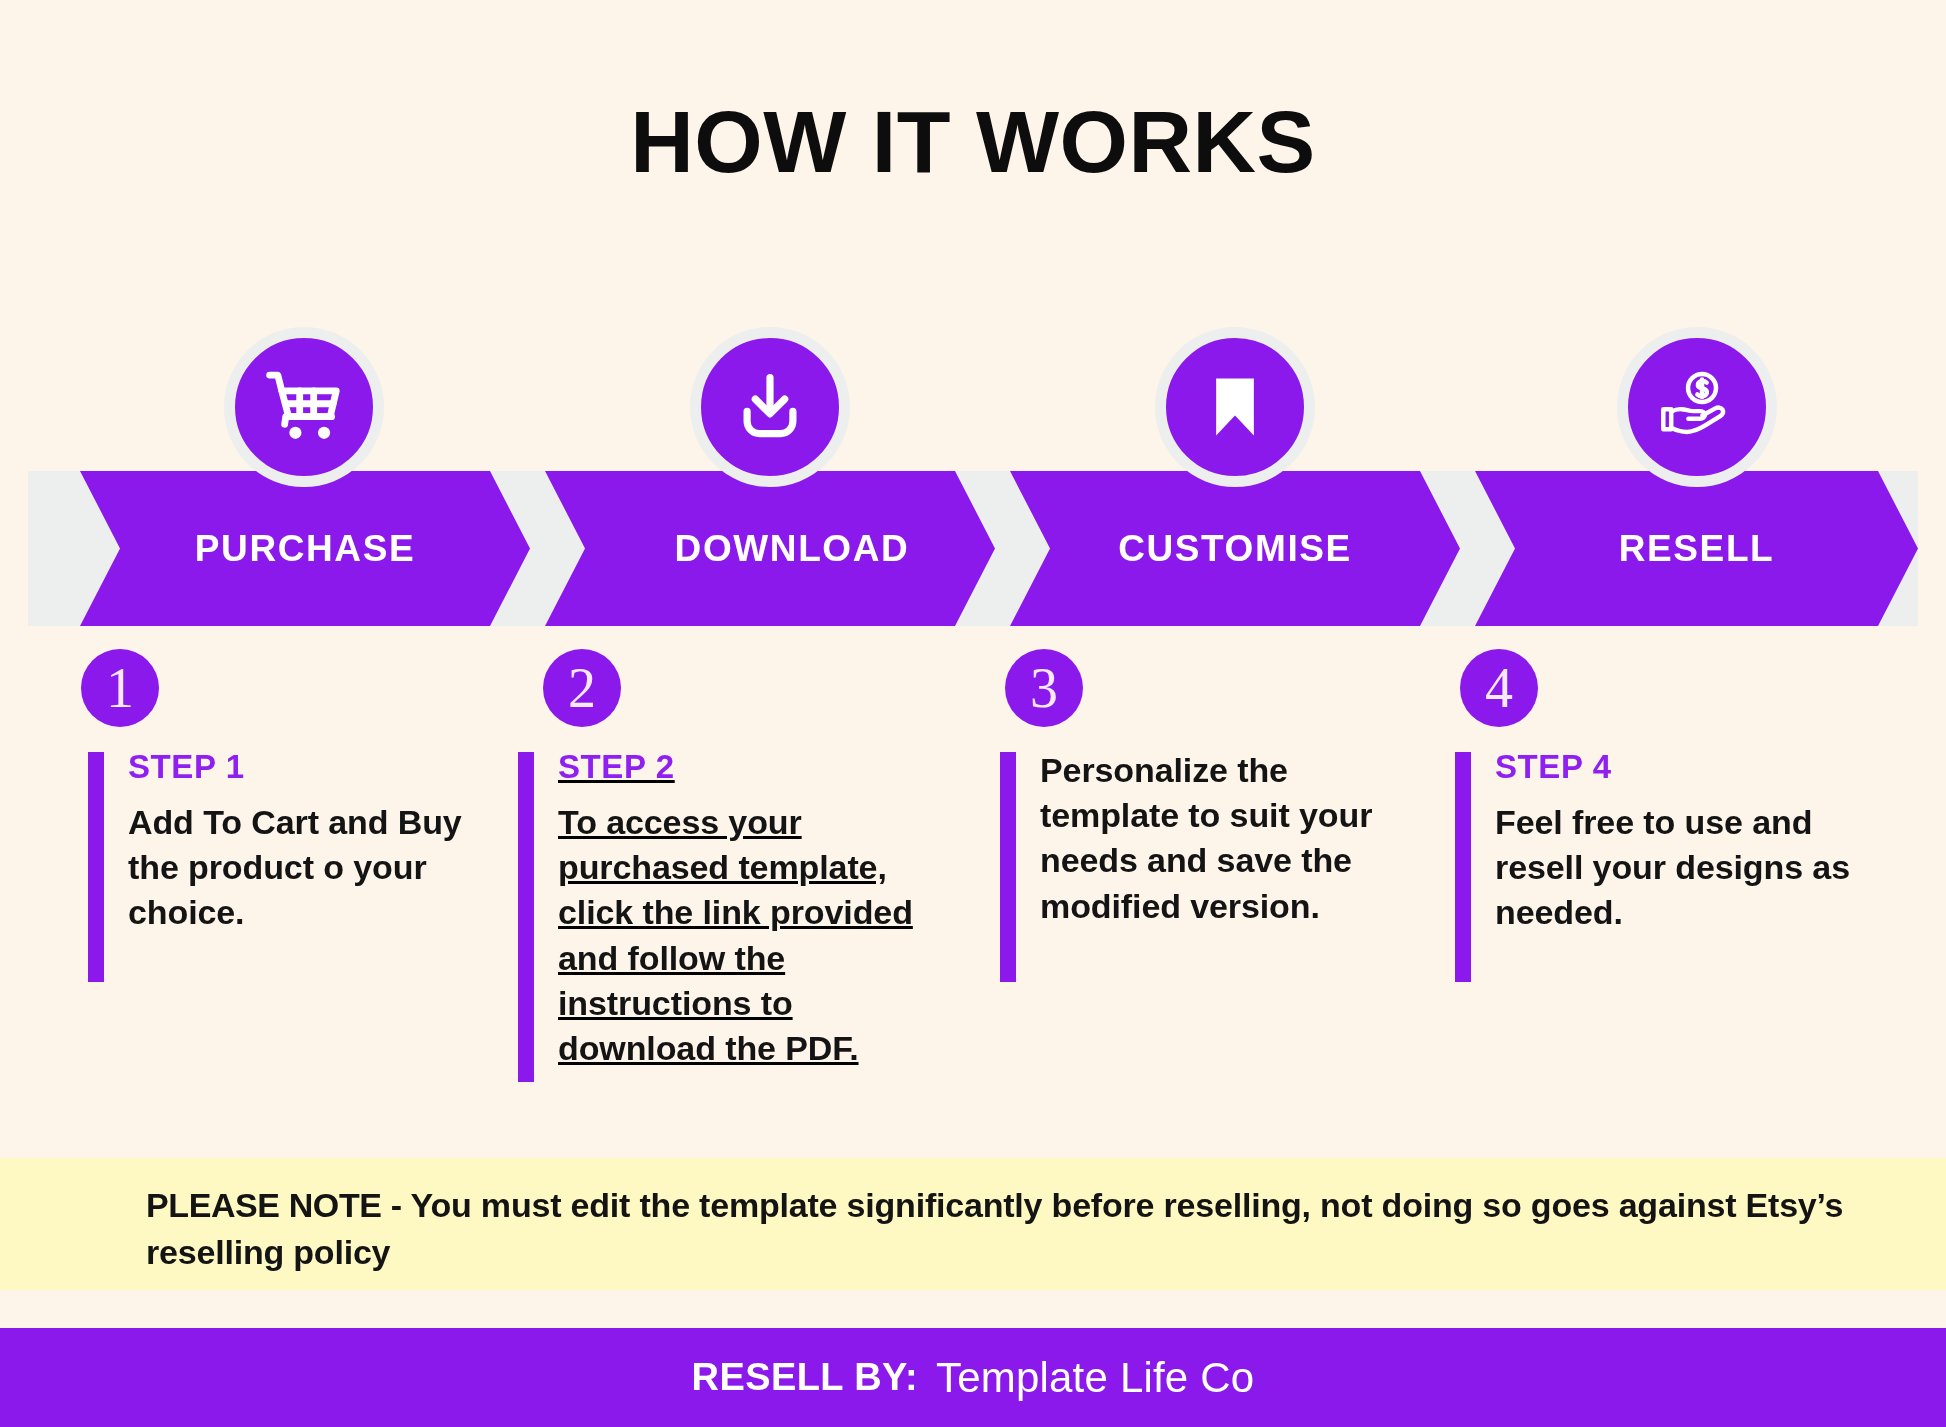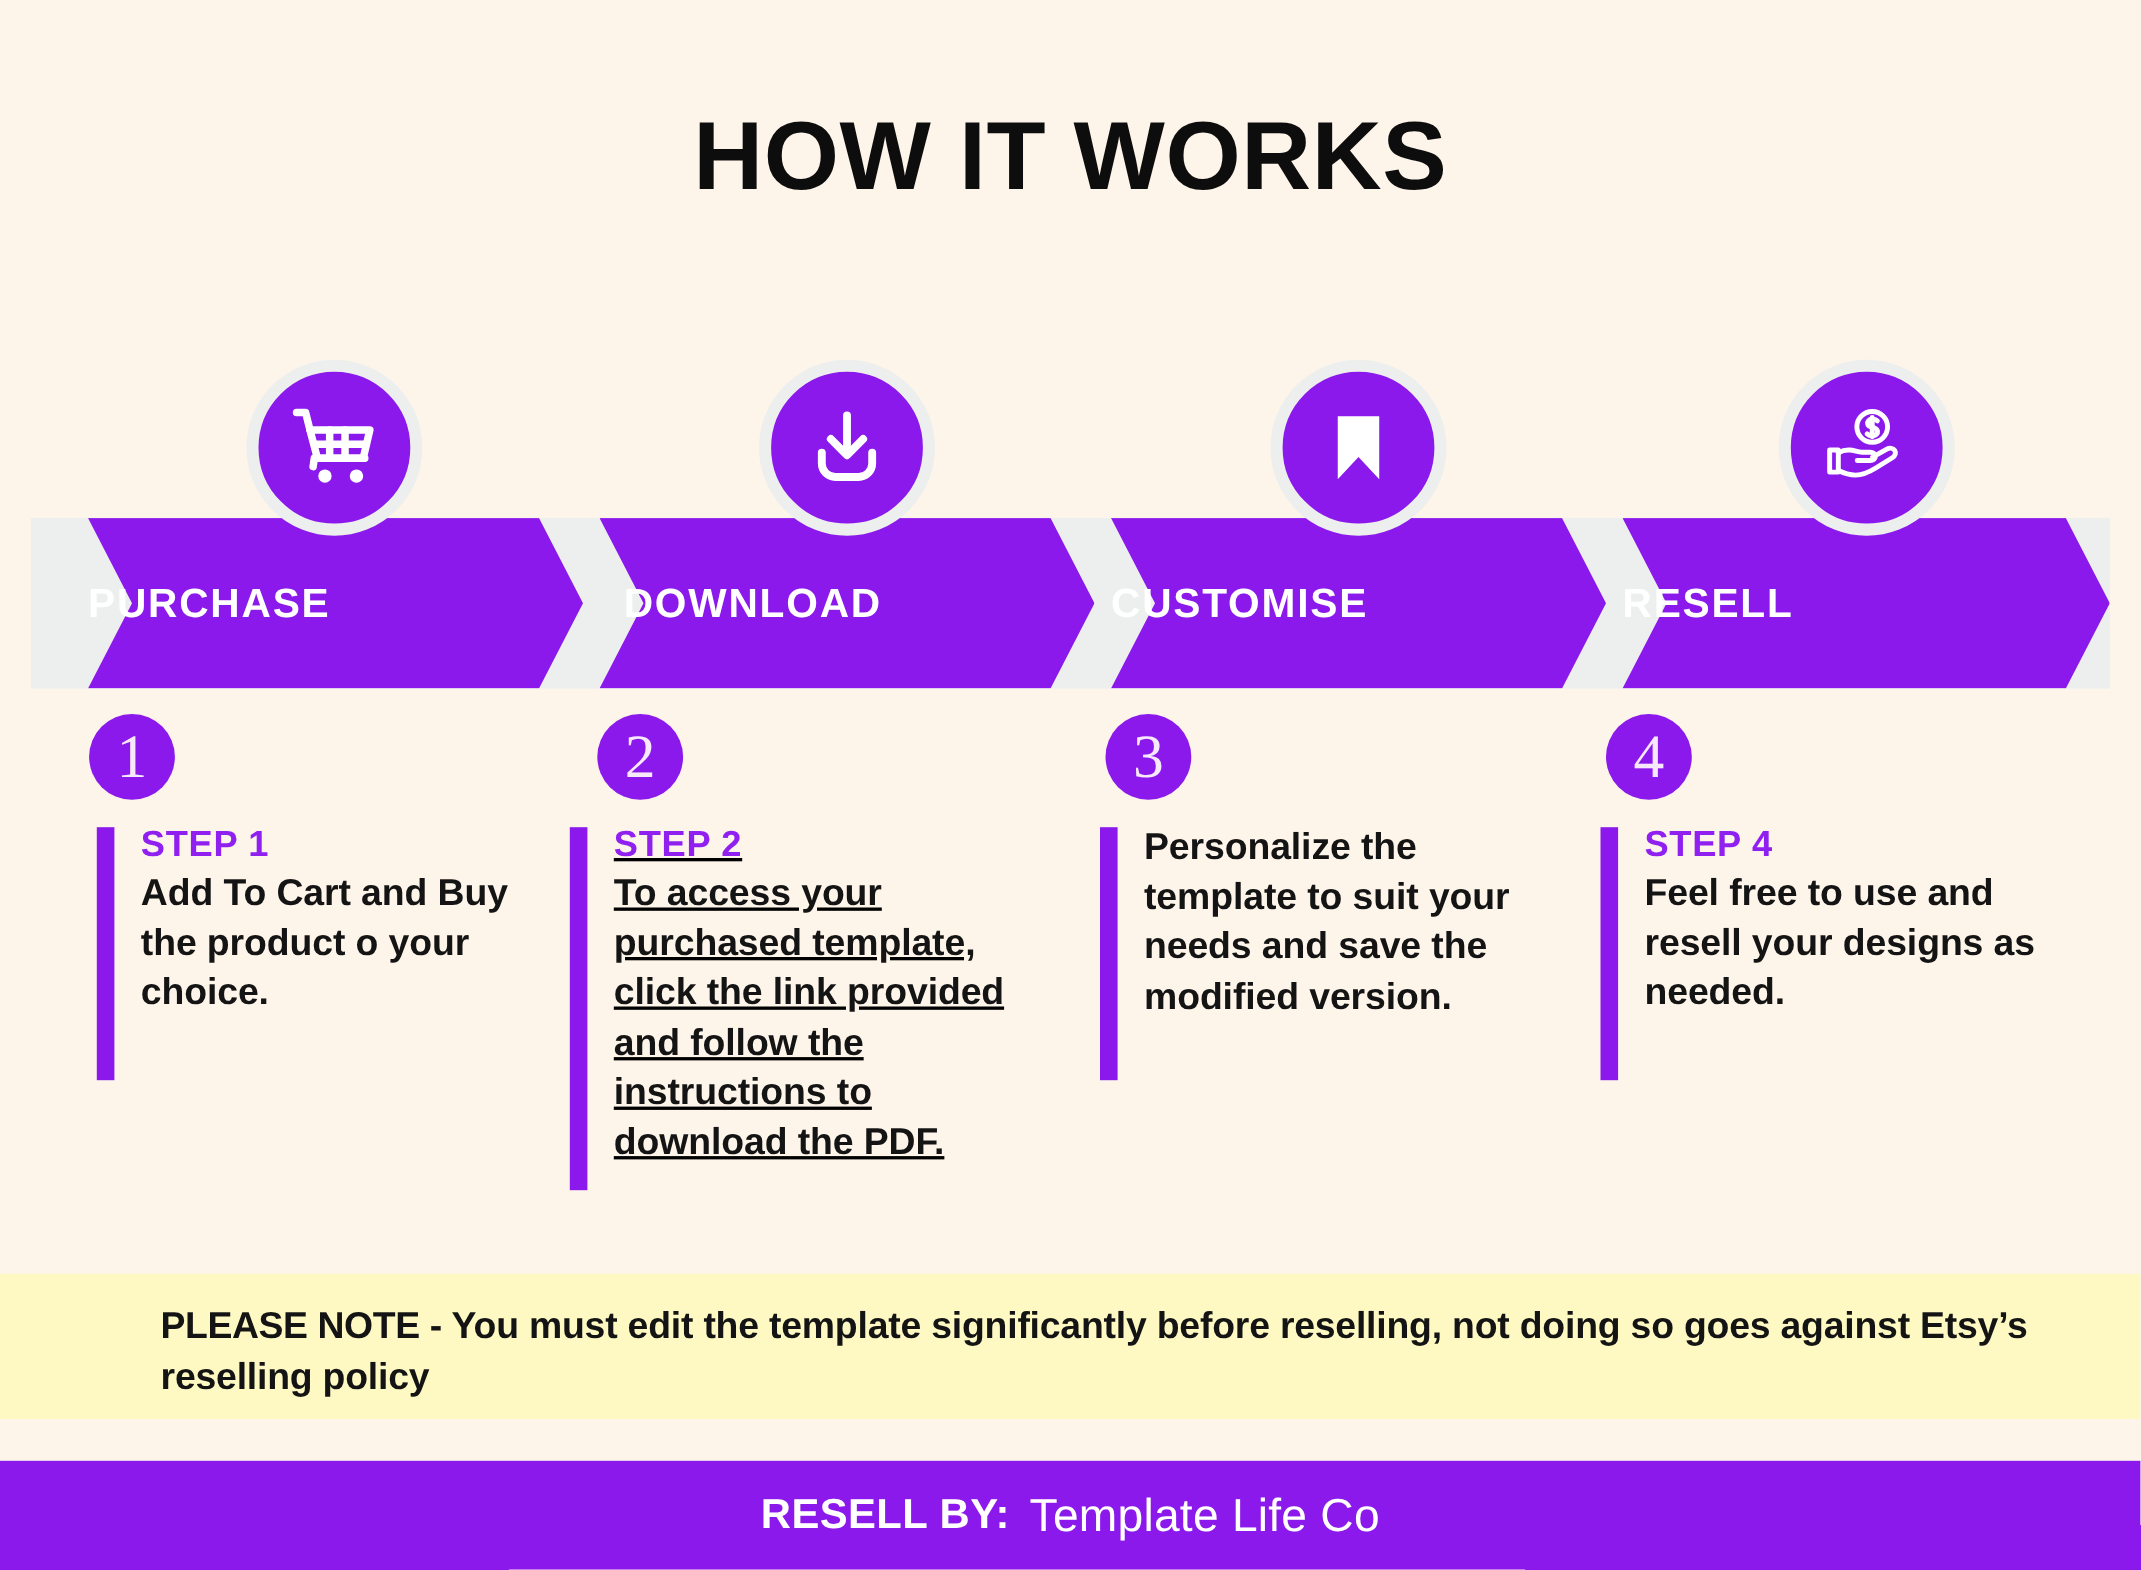--- a/index.html
+++ b/index.html
@@ -82,20 +82,21 @@
     left: 1475px;
     width: 443px;
     clip-path: polygon(0 0, 403px 0, 443px 50%, 403px 100%, 0 100%, 40px 50%);
   }
 
   .chev-label {
     position: absolute;
     top: 0;
     height: 155px;
     line-height: 155px;
+    text-align: center;
     font-size: 37px;
     font-weight: 700;
     letter-spacing: 1.6px;
     color: #ffffff;
   }
   .lab-1 { left: 80px;   width: 450px; }
   .lab-2 { left: 567px;  width: 450px; }
   .lab-3 { left: 1010px; width: 450px; }
   .lab-4 { left: 1475px; width: 443px; }
 
@@ -165,21 +166,21 @@
 
   .step-body {
     margin-left: 40px;
   }
 
   .step-kicker {
     font-size: 33px;
     font-weight: 700;
     color: #9020f0;
     letter-spacing: 0.6px;
-    margin-bottom: 4px;
+    margin-bottom: 14px;
   }
 
   .step-text {
     font-size: 34px;
     font-weight: 700;
     color: #141414;
     line-height: 1.33;
     letter-spacing: -0.1px;
   }
 

